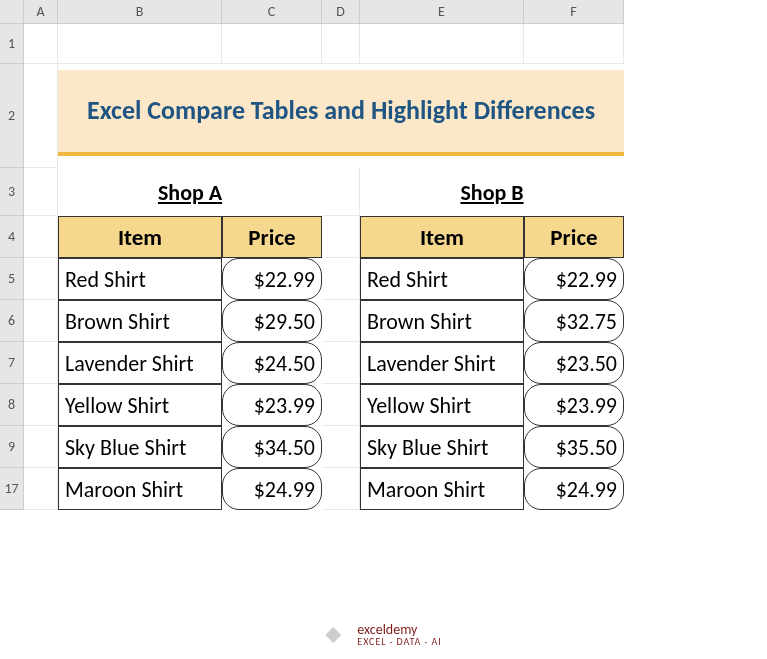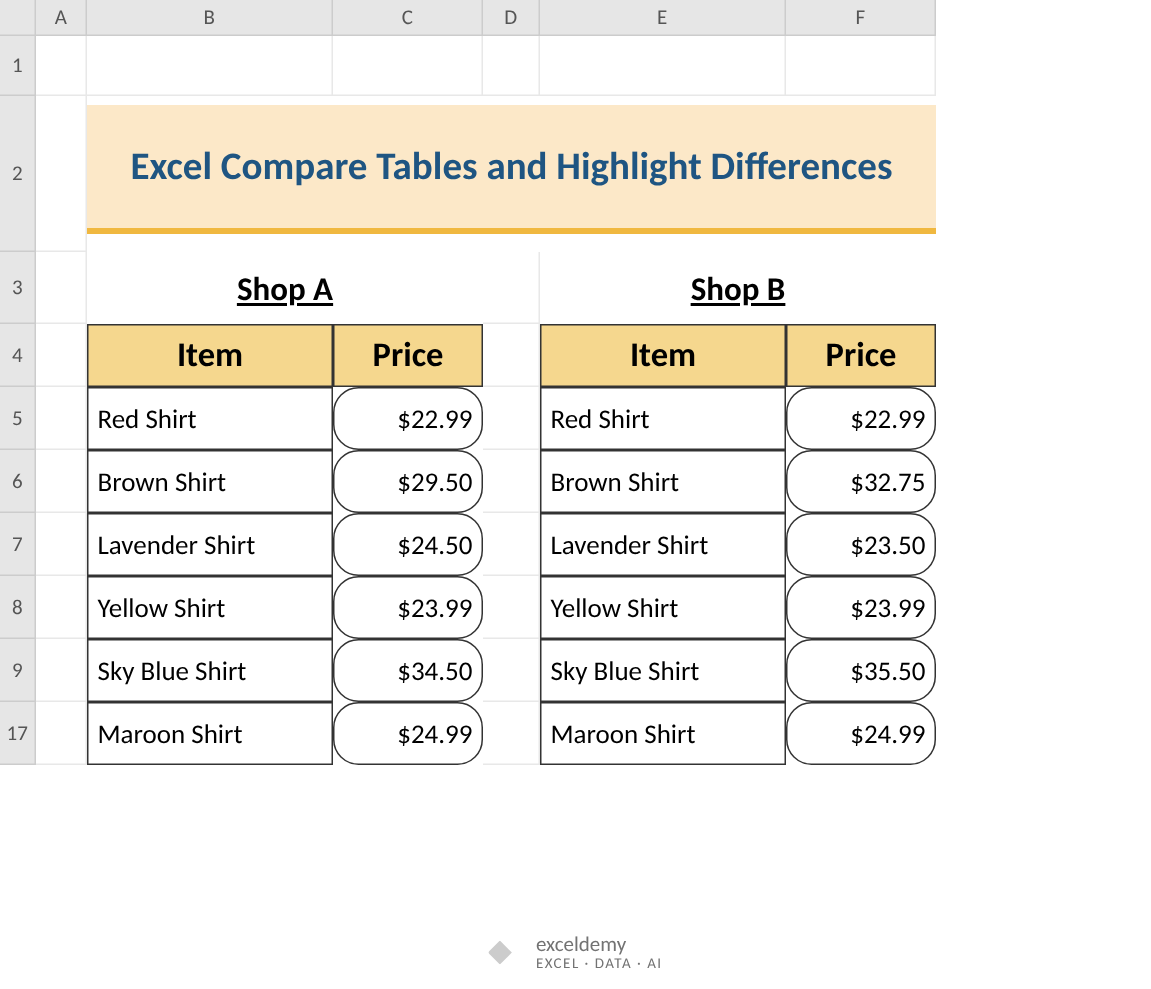--- a/index.html
+++ b/index.html
@@ -78,35 +78,35 @@
       background: #f5d78e;
       border: 1px solid #333;
       font-weight: bold;
       font-size: 23px;
       display: flex;
       align-items: center;
       justify-content: center;
     }
     .table-cell {
       border: 1px solid #333;
-      font-size: 18px;
+      font-size: 22px;
       padding: 0 6px;
       display: flex;
       align-items: center;
     }
     .table-cell.price {
       justify-content: flex-end;
       border-radius: 17px;
     }
     .watermark {
       position: absolute;
       bottom: 12px;
       left: 50%;
       transform: translateX(-50%);
-      color: #737373;
+      color: #7f1d1d;
       font-size: 14px;
       display: flex;
       align-items: center;
       gap: 16px;
     }
     .watermark-icon {
       width: 16px;
       height: 16px;
       background: #ccc;
       clip-path: polygon(50% 0%, 100% 50%, 50% 100%, 0% 50%);

